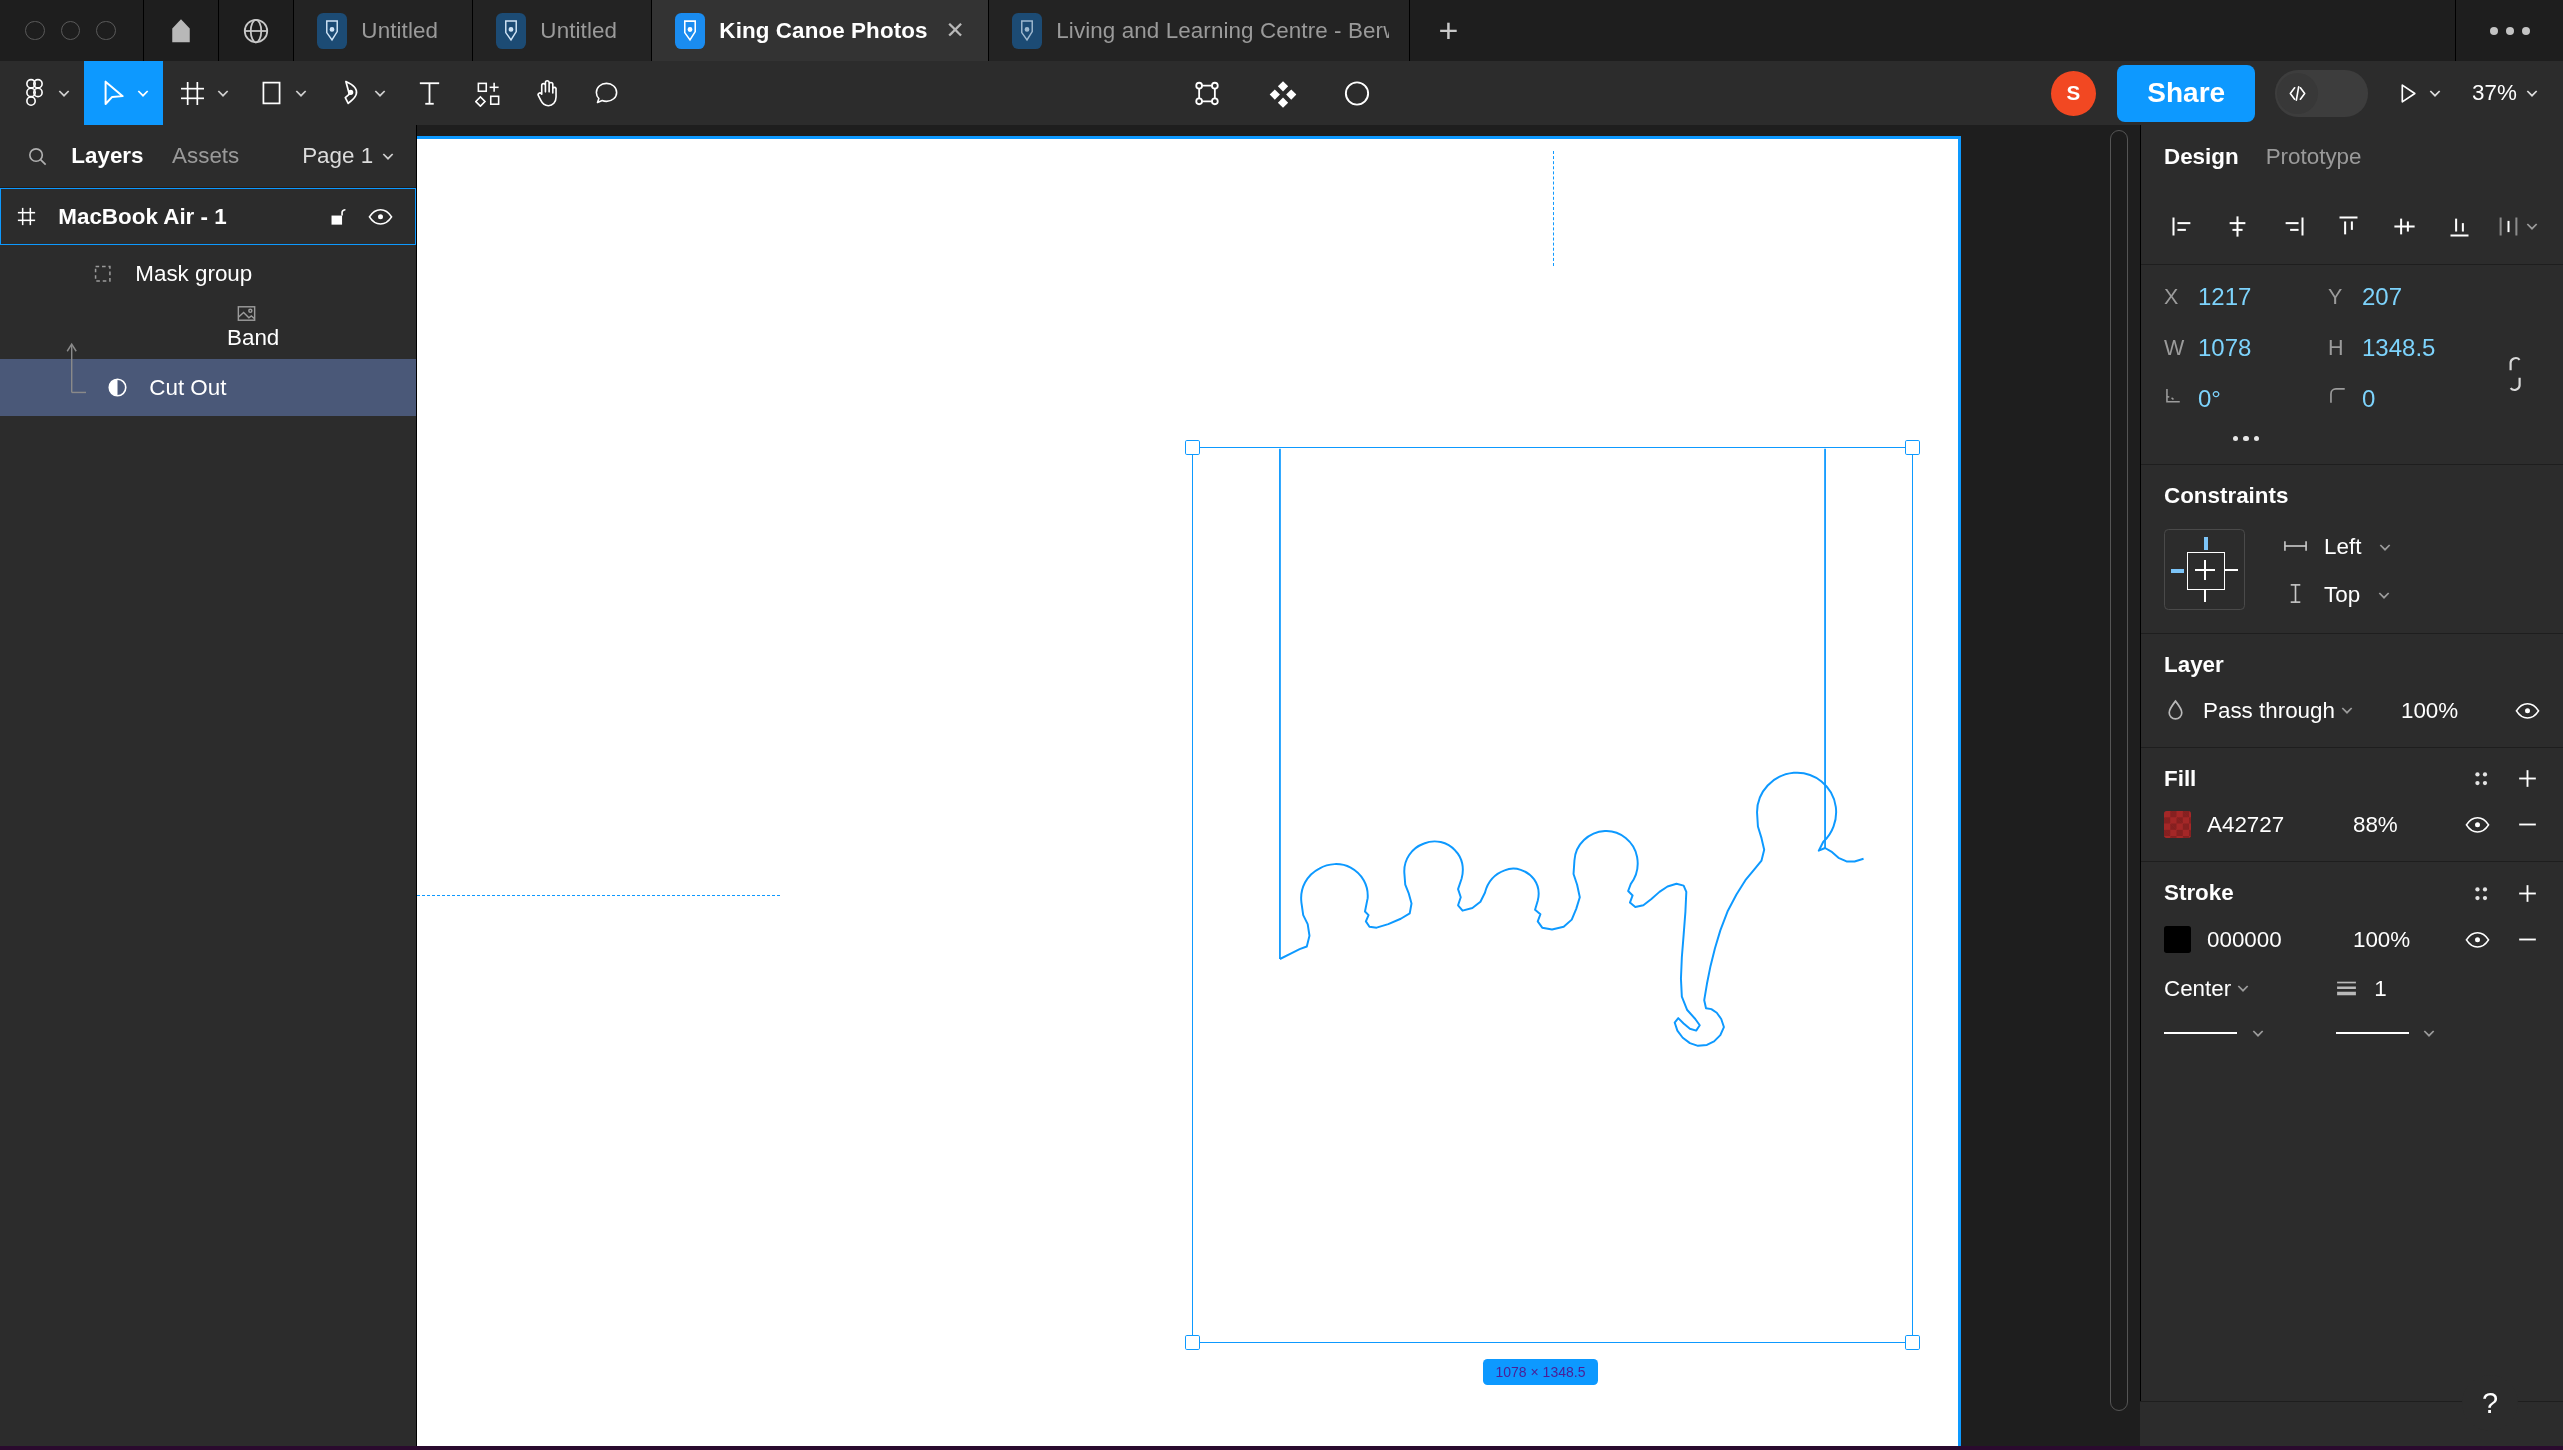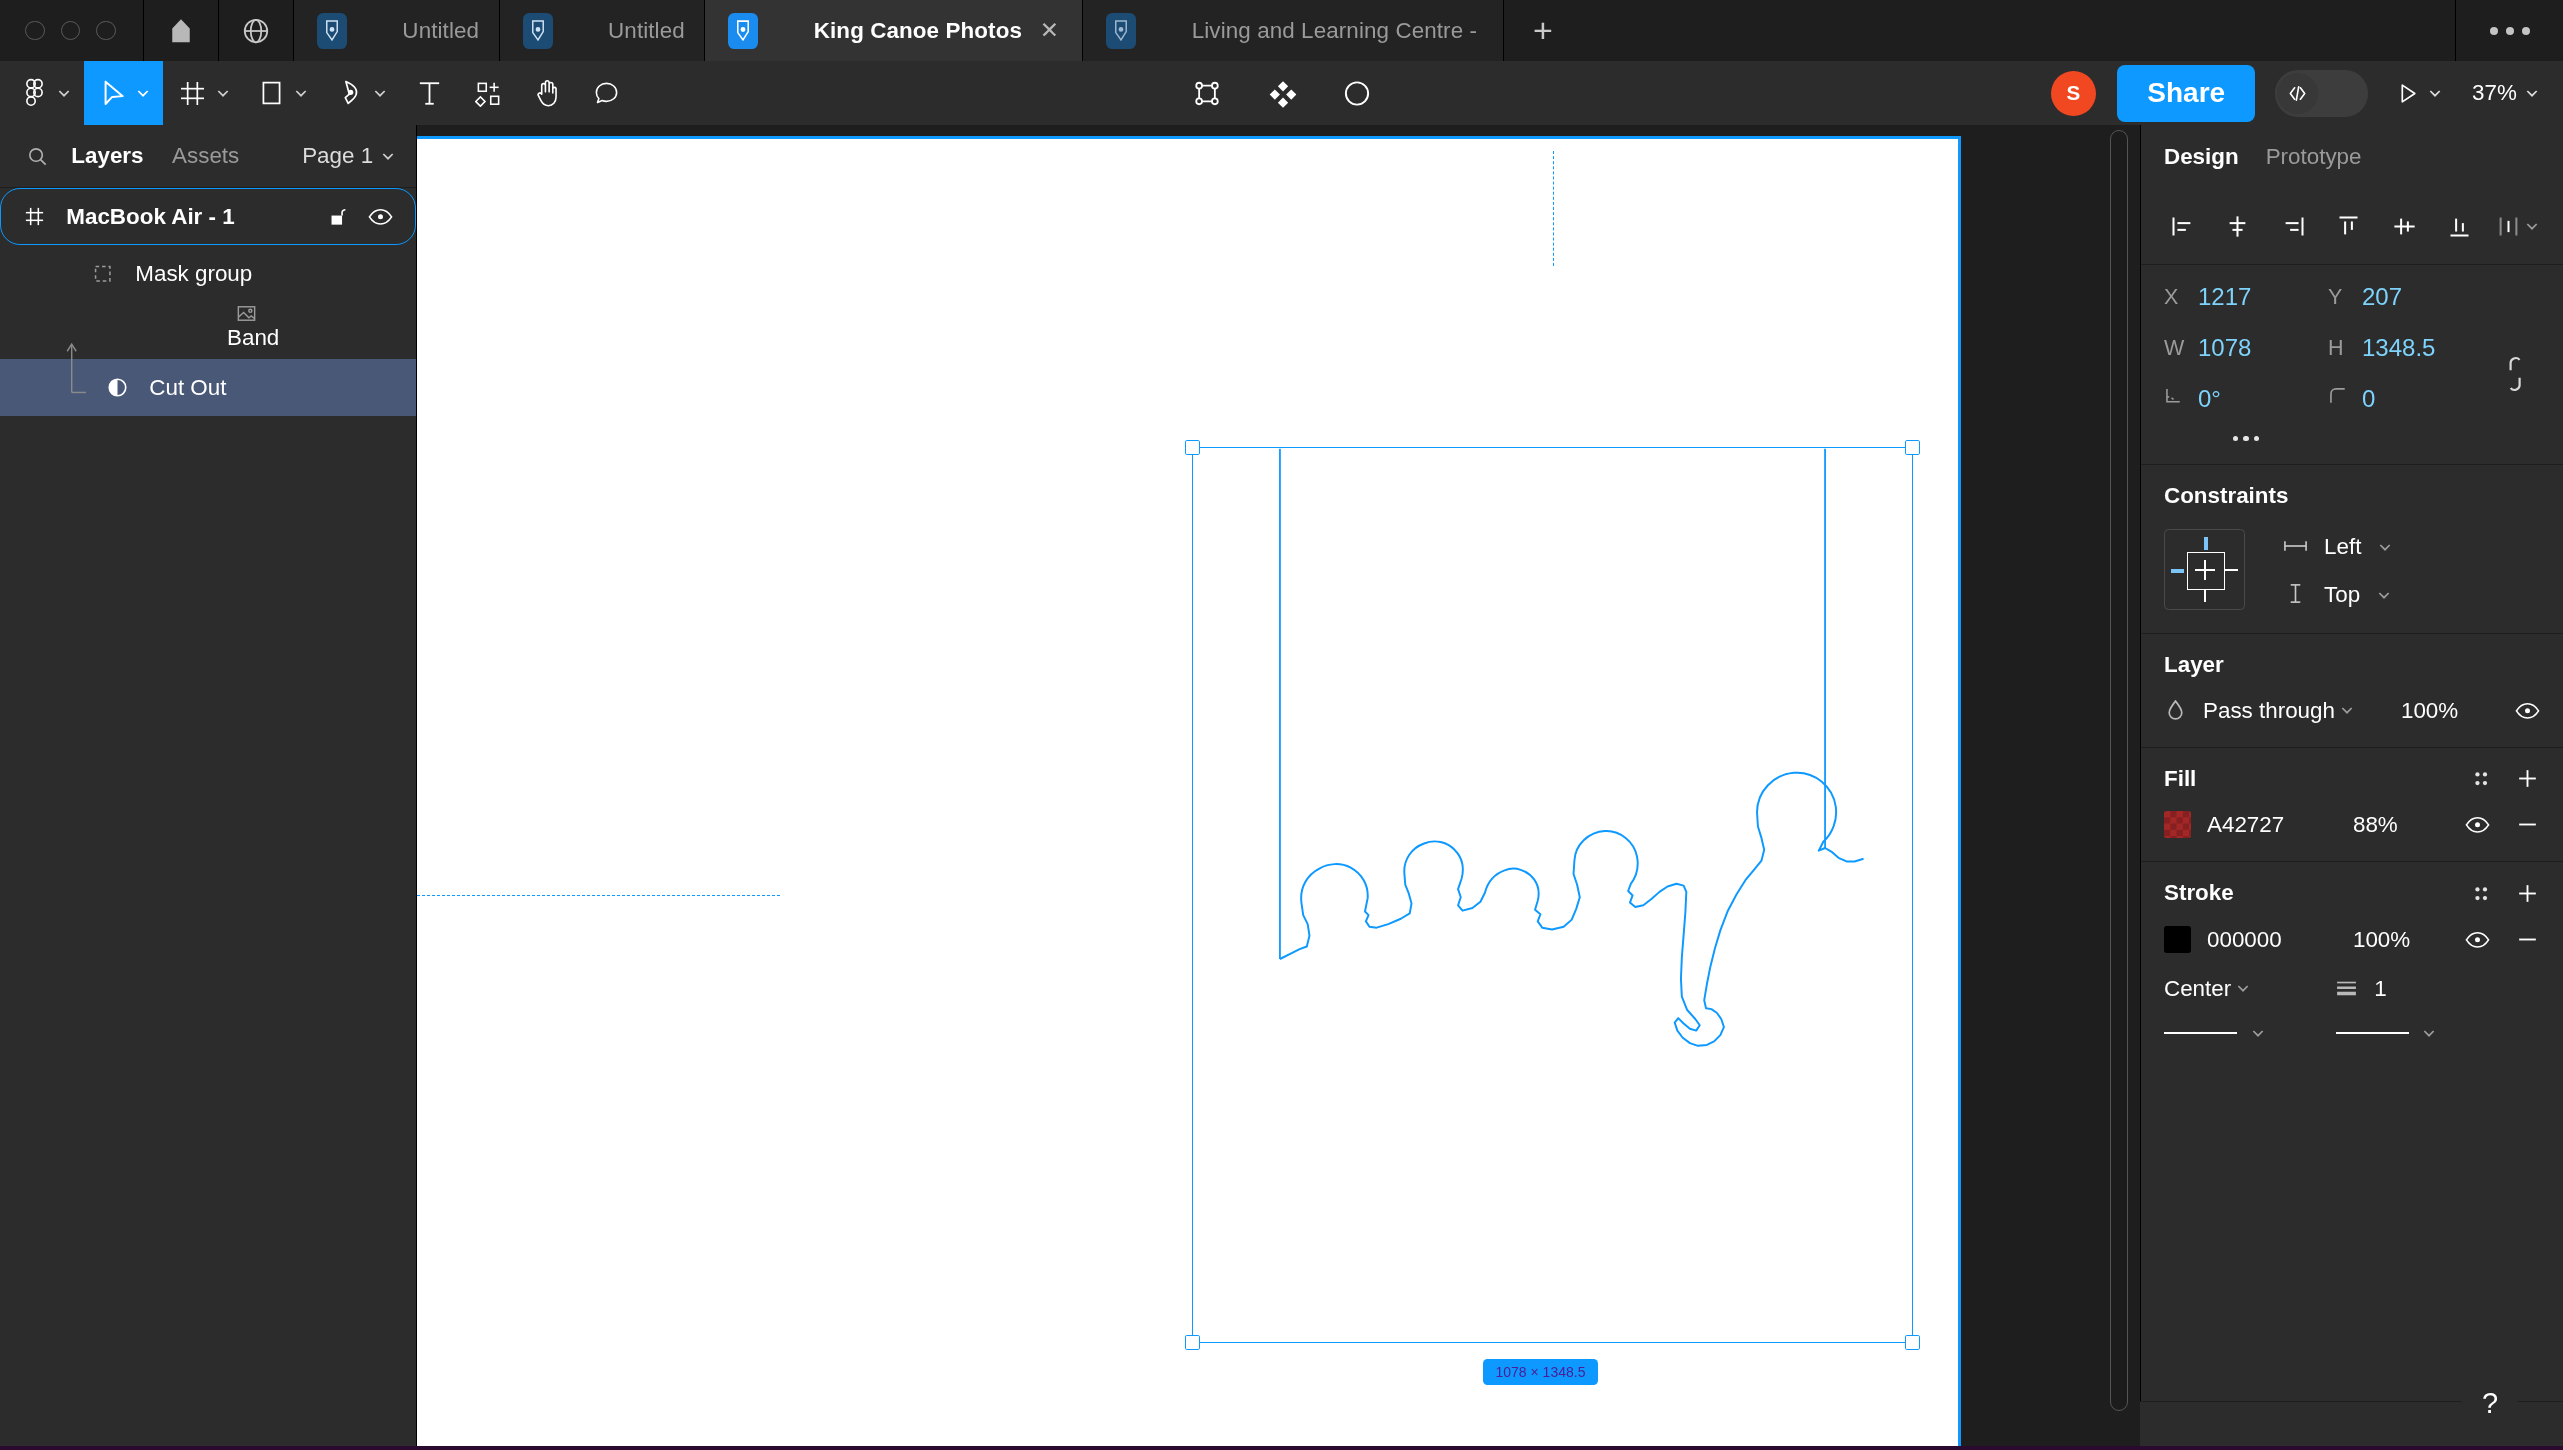--- a/index.html
+++ b/index.html
@@ -35,21 +35,21 @@
   .tab.inactive { background: #232323; }
   .tab.active { background: #333333; }
   .tab-fig {
     width: 30px; height: 36px; border-radius: 6.3px; flex: 0 0 auto;
     display:flex; align-items:center; justify-content:center;
   }
   .tab-fig.dim { background: #1c4b74; }
   .tab-fig.bright { background: #1a8cf0; }
   .tab-title {
     font-size: 22.4px; color: #9a9a9a; white-space: nowrap;
-    overflow: hidden; text-overflow: clip; letter-spacing: 0.1px; margin-left: 41px;
+    overflow: hidden; text-overflow: clip; letter-spacing: 0.1px;
   }
   .tab.active .tab-title { color: #ffffff; font-weight: bold; }
   .tab-close {
     font-size: 23px; color: #b9b9b9; line-height: 1; padding: 1.8px 3.6px; cursor: pointer;
     font-family: "Liberation Sans", sans-serif;
   }
   .tab-add {
     width: 77px; display:flex; align-items:center; justify-content:center;
     font-size: 34px; color: #c9c9c9; font-weight: 300; cursor: pointer;
   }
@@ -500,21 +500,21 @@
         <div class="lp-page">
           <span class="lp-page-label">Page 1</span>
           <svg class="caret" viewBox="0 0 12 12" fill="none" stroke="#cfcfcf" stroke-width="1.3">
               <path d="M2.5 4.5 L6 8 L9.5 4.5"></path>
             </svg>
         </div>
       </div>
 
       <div class="layers">
 
-        <div class="layer-row sel-frame" style="padding-left:16px;border-radius:20px;">
+        <div class="layer-row sel-frame" style="padding-left:8px;">
           <div class="layer-icon">
             <svg width="23" height="23" viewBox="0 0 24 24" fill="none" stroke="#ffffff" stroke-width="1.6">
               <line x1="8" y1="3" x2="8" y2="21"></line>
                 <line x1="16" y1="3" x2="16" y2="21"></line>
               <line x1="3" y1="8" x2="21" y2="8"></line>
                 <line x1="3" y1="16" x2="21" y2="16"></line>
             </svg>
           </div>
           <span class="layer-name">MacBook Air - 1</span>
           <div class="layer-actions">

